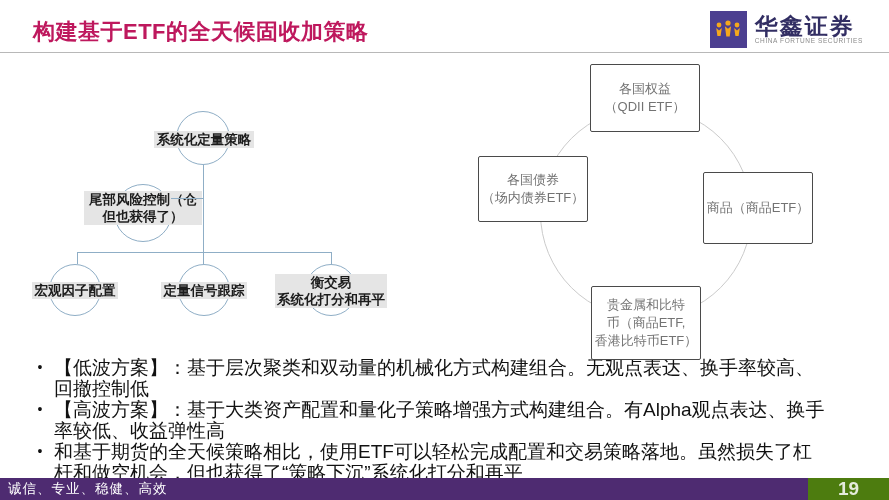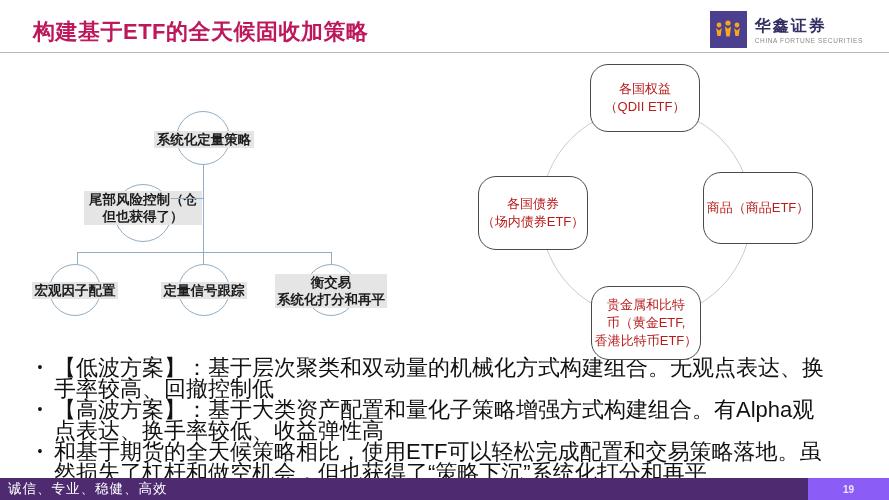--- a/index.html
+++ b/index.html
@@ -25,21 +25,21 @@
   }
   .logo {
     position: absolute; right: 26px; top: 11px;
     display: flex; align-items: center; gap: 8px;
   }
   .logo-mark {
     width: 37px; height: 37px; background: #4C3F90;
     display: flex; align-items: center; justify-content: center;
   }
   .logo-text-cn {
-    font-size: 16px; font-weight: bold; color: #322E63; letter-spacing: 2px;
+    font-size: 23px; font-weight: bold; color: #322E63; letter-spacing: 2px;
     line-height: 22px;
   }
   .logo-text-en {
     font-size: 6.5px; color: #8a8a8a; letter-spacing: 0.6px; line-height: 8px;
   }
 
   
   .node-circle {
     position: absolute; border: 1px solid #8FAEC6; border-radius: 50%;
     background: transparent; z-index: 1;
@@ -51,58 +51,58 @@
     text-align: center; line-height: 17px; white-space: nowrap;
   }
 
   
   .cycle-ring {
     position: absolute; left: 540px; top: 107px; width: 212px; height: 212px;
     border: 1px solid #CBCBCB; border-radius: 50%; z-index: 1;
   }
   .asset-box {
     position: absolute; z-index: 2; background: #ffffff;
-    border: 1.4px solid #4A4A4A; border-radius: 18px;
+    border: 1.4px solid #4A4A4A; border-radius: 2px;
     display: flex; flex-direction: column; align-items: center; justify-content: center;
-    font-size: 13px; color: #b91c1c; line-height: 18px; text-align: center;
+    font-size: 13px; color: #737373; line-height: 18px; text-align: center;
     font-weight: 500;
   }
 
   
   .bullet-list { position: absolute; left: 26px; top: 357px; width: 830px; }
   .bullet-item { display: flex; margin-bottom: 0; }
   .bullet-dot {
     width: 28px; flex: 0 0 28px; text-align: center;
     font-size: 14px; color: #111; line-height: 21px;
   }
   .bullet-text {
     width: 775px; flex: 0 0 775px;
-    font-size: 22px; color: #111; line-height: 21px; font-weight: 500;
+    font-size: 19px; color: #111; line-height: 21px; font-weight: 500;
     word-break: break-all;
   }
   .source-note {
     position: absolute; left: 30px; top: 455px;
     font-size: 12px; color: #888888;
   }
 
   
   .footer-bar {
     position: absolute; left: 0; bottom: 0; width: 889px; height: 22px;
     background: #4E2B71; display: flex; align-items: center;
   }
   .footer-slogan {
     color: #ffffff; font-size: 13.5px; padding-left: 8px; letter-spacing: 1px;
   }
   .footer-spacer { flex: 1; }
   .footer-disclaimer {
     color: #ffffff; font-size: 13.5px; padding-right: 14px; letter-spacing: 1px; margin-top: 44px;
   }
   .footer-page {
-    width: 81px; height: 22px; background: #8b5cf6;
-    color: rgba(255,255,255,0.85); font-size: 10px; font-weight: bold;
+    width: 81px; height: 22px; background: #4d7c0f;
+    color: rgba(255,255,255,0.85); font-size: 19px; font-weight: bold;
     display: flex; align-items: center; justify-content: center;
   }
 </style>
 </head>
 <body>
 
 <div class="slide">
 
   <div class="page-title">构建基于ETF的全天候固收加策略</div>
   <div class="title-divider"></div>
@@ -155,32 +155,32 @@
   </div>
 
   <div>
     <div class="cycle-ring"></div>
 
     <div class="asset-box" style="left:590px; top:64px; width:110px; height:68px;">
       <div>各国权益</div>
       <div>（QDII ETF）</div>
     </div>
 
-    <div class="asset-box" style="left:478px; top:176px; width:110px; height:74px;">
+    <div class="asset-box" style="left:478px; top:156px; width:110px; height:66px;">
       <div>各国债券</div>
       <div>（场内债券ETF）</div>
     </div>
 
     <div class="asset-box" style="left:703px; top:172px; width:110px; height:72px;">
       <div>商品（商品ETF）</div>
     </div>
 
     <div class="asset-box" style="left:591px; top:286px; width:110px; height:74px;justify-content:center;">
       <div>贵金属和比特</div>
-      <div>币（黄金ETF,</div>
+      <div>币（商品ETF,</div>
       <div>香港比特币ETF）</div>
     </div>
   </div>
 
   <div class="bullet-list">
     <div class="bullet-item">
       <div class="bullet-dot">•</div>
       <div class="bullet-text">【低波方案】：基于层次聚类和双动量的机械化方式构建组合。无观点表达、换手率较高、回撤控制低</div>
     </div>
     <div class="bullet-item">

